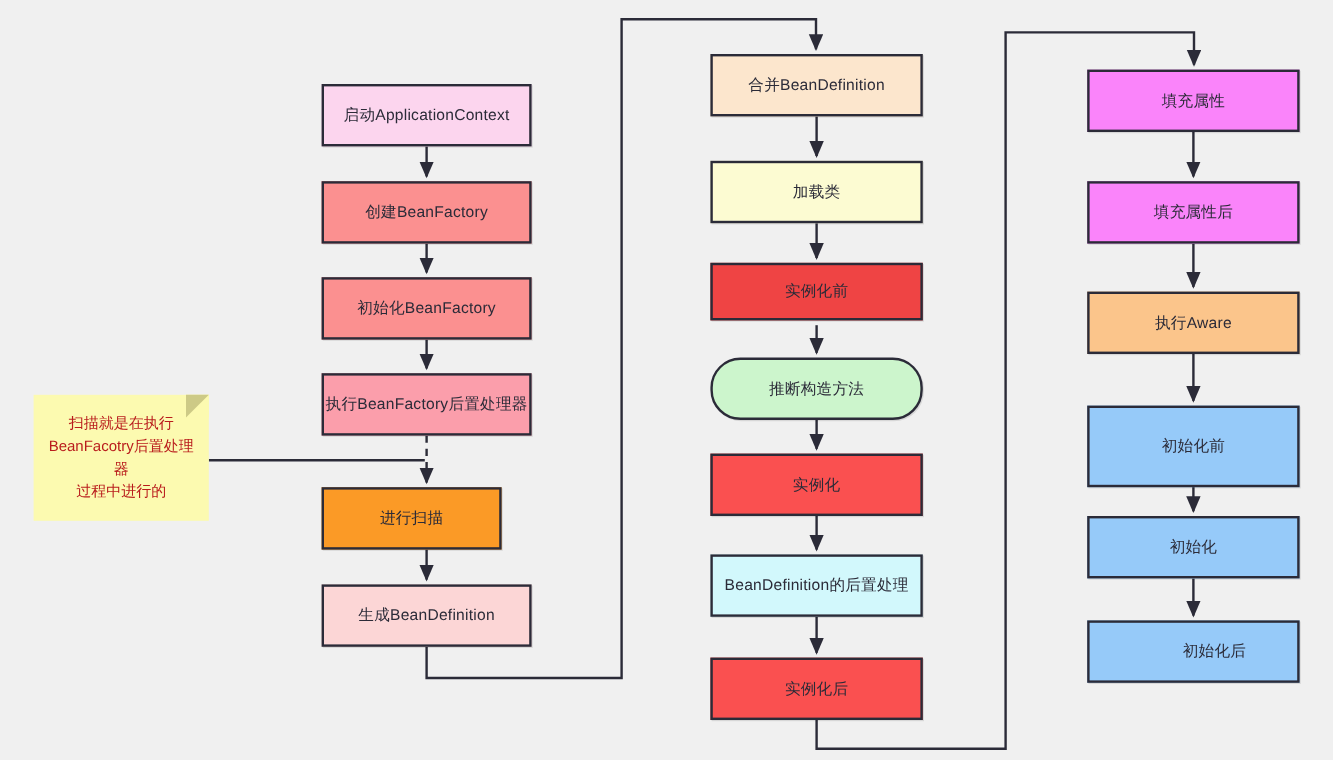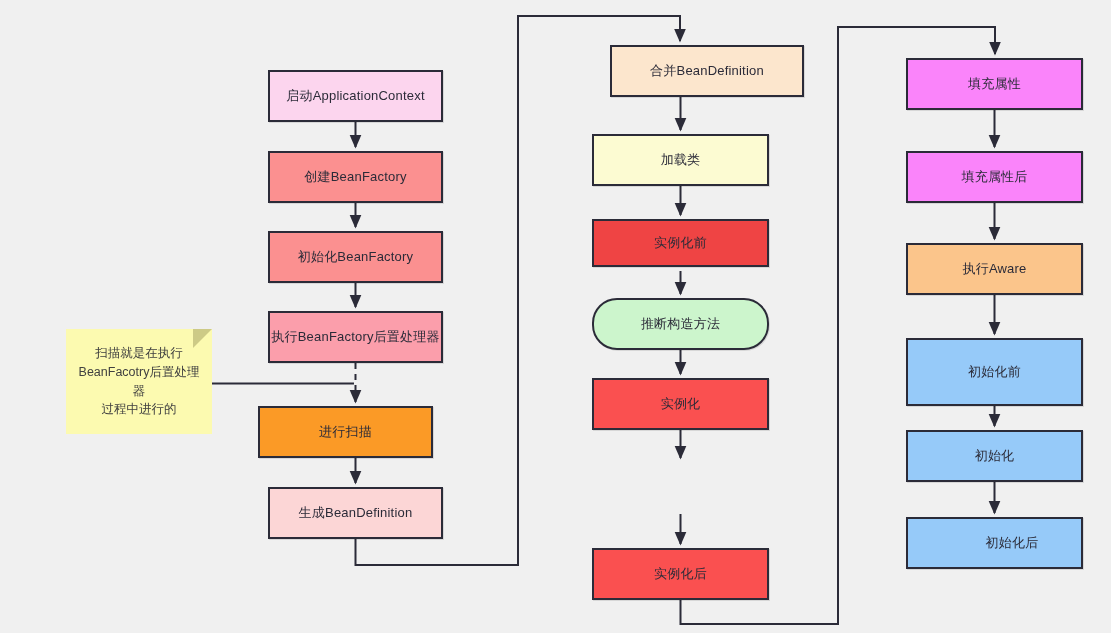--- a/index.html
+++ b/index.html
@@ -38,30 +38,29 @@
     color: #2b2b38;
     font-size: 13px;
     line-height: 1.35;
     letter-spacing: 0.2px;
     box-shadow: 1px 1px 0 rgba(0,0,0,0.10);
   }
   .note {
     position: absolute;
     box-sizing: border-box;
     background: #fcfab0;
-    color: #404040;
+    color: #b91c1c;
     font-size: 12.5px;
     line-height: 1.5;
     display: flex;
     align-items: center;
     justify-content: center;
     text-align: center;
     white-space: pre-line;
     padding: 4px 8px;
-    margin-left: 38px;
   }
   .note-fold {
     position: absolute;
     width: 0; height: 0;
     border-style: solid;
   }
 </style>
 </head>
 <body style="background: rgb(240, 240, 240);">
 
@@ -107,41 +106,44 @@
     </div>
   <div class="node" id="node-n2" style="left: 268px; top: 151px; width: 175px; height: 52px; background: rgb(251, 144, 144); border-color: rgb(43, 43, 56);">
       <span>创建BeanFactory</span>
     </div>
   <div class="node" id="node-n3" style="left: 268px; top: 231px; width: 175px; height: 52px; background: rgb(251, 144, 144); border-color: rgb(43, 43, 56);">
       <span>初始化BeanFactory</span>
     </div>
   <div class="node" id="node-n4" style="left: 268px; top: 311px; width: 175px; height: 52px; background: rgb(251, 158, 171); border-color: rgb(43, 43, 56); text-align: right;">
       <span>执行BeanFactory后置处理器</span>
     </div>
-  <div class="node" id="node-n5" style="left: 258px; top: 406px; width: 175px; height: 52px; background: rgb(251, 154, 38); border-color: rgb(43, 43, 56);">
+  <div class="node" id="node-n5" style="left: 268px; top: 406px; width: 150px; height: 52px; background: rgb(251, 154, 38); border-color: rgb(43, 43, 56);">
       <span>进行扫描</span>
     </div>
   <div class="node" id="node-n6" style="left: 268px; top: 487px; width: 175px; height: 52px; background: rgb(252, 214, 214); border-color: rgb(43, 43, 56);">
       <span>生成BeanDefinition</span>
     </div>
 
-  <div class="node" id="node-n7" style="left: 592px; top: 45px; width: 194px; height: 52px; background: rgb(252, 230, 205); border-color: rgb(43, 43, 56); margin-left: 18px;">
+  <div class="node" id="node-n7" style="left: 592px; top: 45px; width: 177px; height: 52px; background: rgb(252, 230, 205); border-color: rgb(43, 43, 56);">
       <span>合并BeanDefinition</span>
     </div>
   <div class="node" id="node-n8" style="left: 592px; top: 134px; width: 177px; height: 52px; background: rgb(252, 251, 210); border-color: rgb(43, 43, 56);">
       <span>加载类</span>
     </div>
   <div class="node" id="node-n9" style="left: 592px; top: 219px; width: 177px; height: 48px; background: #ef4444; border-color: rgb(43, 43, 56);">
       <span>实例化前</span>
     </div>
   <div class="node" id="node-n10" style="left: 592px; top: 298px; width: 177px; height: 52px; background: rgb(204, 245, 204); border-color: rgb(43, 43, 56); border-radius: 25px;">
       <span>推断构造方法</span>
     </div>
   <div class="node" id="node-n11" style="left: 592px; top: 378px; width: 177px; height: 52px; background: rgb(250, 80, 80); border-color: rgb(43, 43, 56);">
       <span>实例化</span>
+    </div>
+  <div class="node" id="node-n12" style="left: 592px; top: 462px; width: 177px; height: 52px; background: rgb(210, 248, 252); border-color: rgb(43, 43, 56);">
+      <span>BeanDefinition的后置处理</span>
     </div>
   <div class="node" id="node-n13" style="left: 592px; top: 548px; width: 177px; height: 52px; background: rgb(250, 80, 80); border-color: rgb(43, 43, 56);">
       <span>实例化后</span>
     </div>
 
   <div class="node" id="node-n14" style="left: 906px; top: 58px; width: 177px; height: 52px; background: rgb(250, 132, 250); border-color: rgb(43, 43, 56);">
       <span>填充属性</span>
     </div>
   <div class="node" id="node-n15" style="left: 906px; top: 151px; width: 177px; height: 52px; background: rgb(250, 132, 250); border-color: rgb(43, 43, 56);">
       <span>填充属性后</span>

